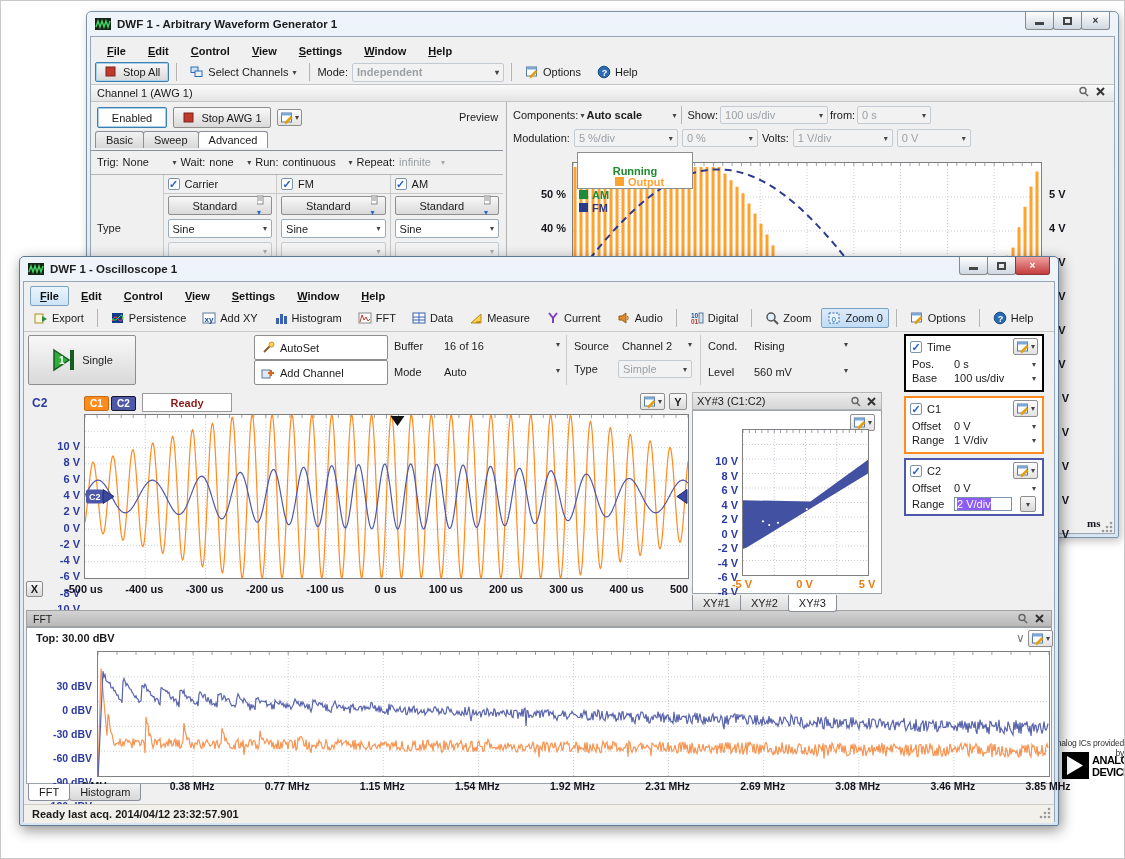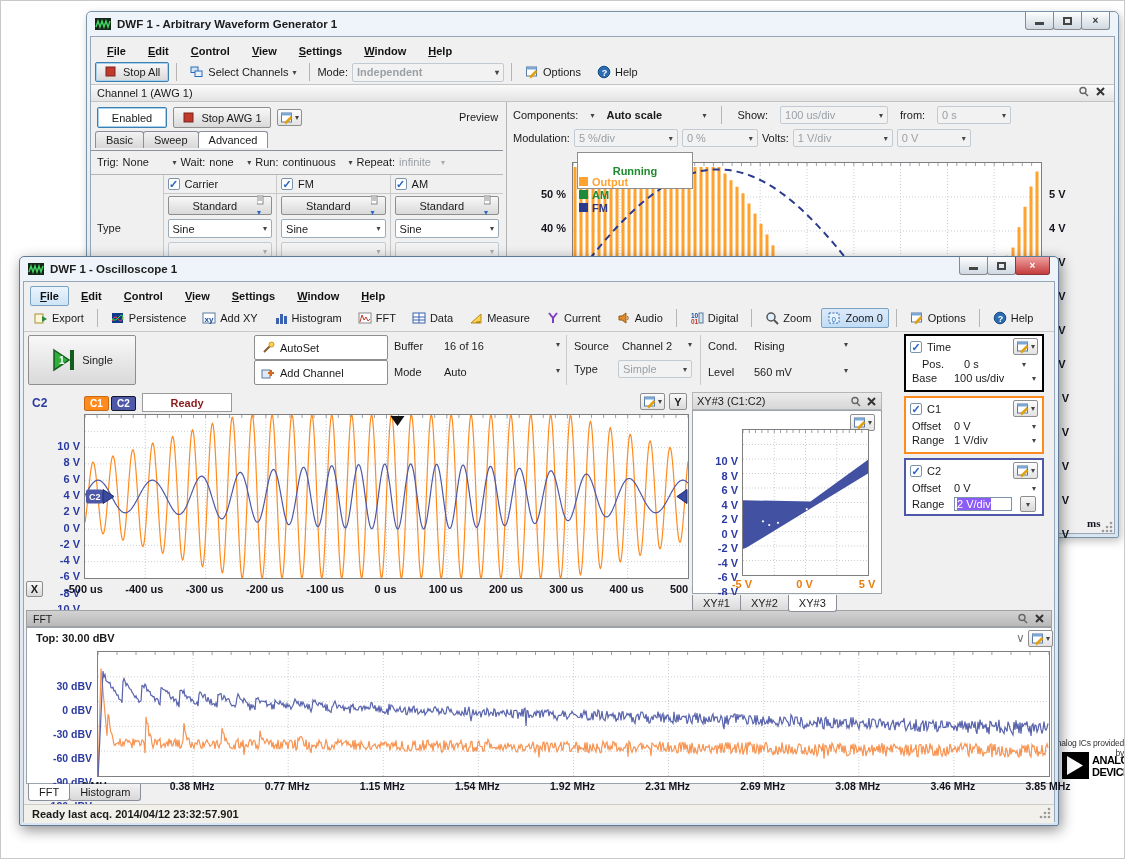--- a/index.html
+++ b/index.html
@@ -292,21 +292,21 @@
                   <span></span>
                   <span class="arrow" style="color:#aaa;">▾</span>
                 </span>
               </td>
             </tr>
           </tbody>
         </table>
       </div>
 
     <div style="position:absolute; left:419px; top:90px; bottom:6px; border-left:1px solid #b5b5b5;"></div>
-    <div style="position:absolute; left:426px; top:94px; display:flex; gap:12px; align-items:center;">
+    <div style="position:absolute; left:426px; top:94px; display:flex; gap:2px; align-items:center;">
       <span>Components:</span>
         <span class="arrow">▾</span>
       <span style="font-weight:bold; width:84px;">Auto scale</span>
         <span class="arrow">▾</span>
       <span class="tsep"></span>
       <span>Show:</span>
       <span class="combo disabled" style="width:108px; height:18px;">
           <span>100 us/div</span>
           <span class="arrow">▾</span>
         </span>
@@ -436,21 +436,21 @@
           <line x1="452" y1="43.80000000000001" x2="452" y2="302.2" stroke="#ffa22e" stroke-width="3"></line>
           <line x1="458" y1="23.400000000000006" x2="458" y2="322.6" stroke="#ffa22e" stroke-width="3"></line>
           <line x1="464" y1="8.439999999999998" x2="464" y2="337.56" stroke="#ffa22e" stroke-width="3"></line>
           <polyline points="-40.0,173.0 -36.0,167.3 -32.0,161.7 -28.0,156.1 -24.0,150.4 -20.0,144.8 -16.0,139.3 -12.0,133.8 -8.0,128.3 -4.0,122.9 0.0,117.5 4.0,112.2 8.0,107.0 12.0,101.8 16.0,96.7 20.0,91.8 24.0,86.9 28.0,82.1 32.0,77.4 36.0,72.8 40.0,68.3 44.0,64.0 48.0,59.8 52.0,55.7 56.0,51.7 60.0,47.9 64.0,44.3 68.0,40.8 72.0,37.4 76.0,34.2 80.0,31.1 84.0,28.3 88.0,25.5 92.0,23.0 96.0,20.6 100.0,18.4 104.0,16.4 108.0,14.6 112.0,12.9 116.0,11.4 120.0,10.1 124.0,9.0 128.0,8.1 132.0,7.4 136.0,6.9 140.0,6.6 144.0,6.4 148.0,6.5 152.0,6.7 156.0,7.1 160.0,7.7 164.0,8.6 168.0,9.6 172.0,10.8 176.0,12.1 180.0,13.7 184.0,15.5 188.0,17.4 192.0,19.5 196.0,21.8 200.0,24.2 204.0,26.9 208.0,29.7 212.0,32.6 216.0,35.8 220.0,39.1 224.0,42.5 228.0,46.1 232.0,49.8 236.0,53.7 240.0,57.7 244.0,61.9 248.0,66.2 252.0,70.6 256.0,75.1 260.0,79.7 264.0,84.4 268.0,89.3 272.0,94.2 276.0,99.3 280.0,104.4 284.0,109.6 288.0,114.8 292.0,120.2 296.0,125.6 300.0,131.0 304.0,136.5 308.0,142.1 312.0,147.6 316.0,153.2 320.0,158.9 324.0,164.5 328.0,170.2 332.0,175.8 336.0,181.5 340.0,187.1 344.0,192.8 348.0,198.4 352.0,203.9 356.0,209.5 360.0,215.0 364.0,220.4 368.0,225.8 372.0,231.2 376.0,236.4 380.0,241.6 384.0,246.7 388.0,251.8 392.0,256.7 396.0,261.6 400.0,266.3 404.0,270.9 408.0,275.4 412.0,279.8 416.0,284.1 420.0,288.3 424.0,292.3 428.0,296.2 432.0,299.9 436.0,303.5 440.0,306.9 444.0,310.2 448.0,313.4 452.0,316.3 456.0,319.1 460.0,321.8 464.0,324.2 468.0,326.5 472.0,328.6 476.0,330.5 480.0,332.3 484.0,333.9 488.0,335.2 492.0,336.4 496.0,337.4 500.0,338.3 504.0,338.9 508.0,339.3 512.0,339.5 516.0,339.6 520.0,339.4 524.0,339.1 528.0,338.6 532.0,337.9 536.0,337.0 540.0,335.9 544.0,334.6 548.0,333.1 552.0,331.4 556.0,329.6 560.0,327.6 564.0,325.4 568.0,323.0 572.0,320.5 576.0,317.7 580.0,314.9 584.0,311.8 588.0,308.6 592.0,305.2 596.0,301.7 600.0,298.1 604.0,294.3 608.0,290.3 612.0,286.2 616.0,282.0 620.0,277.7 624.0,273.2 628.0,268.6 632.0,263.9 636.0,259.1 640.0,254.2 644.0,249.3 648.0,244.2 652.0,239.0 656.0,233.8 660.0,228.5 664.0,223.1 668.0,217.7 672.0,212.2 676.0,206.7 680.0,201.2 684.0,195.6 688.0,189.9 692.0,184.3 696.0,178.7 700.0,173.0" fill="none" stroke="#2b3a8c" stroke-width="2" stroke-dasharray="7 5"></polyline>
         </svg>
     </div>
     <div style="position:absolute; left:490px; top:140px; width:116px; height:37px; background:#fff; border:1px solid #8e8e8e; display:flex; align-items:center; justify-content:center;">
       <span style="font-weight:bold; color:#1e8a2e;">Running</span>
     </div>
     <div id="awg-legend" style="position:absolute; left:492px; top:163px;">
-        <div style="display: flex; gap: 4px; align-items: center; font-weight: bold; height: 13px;">
+        <div style="display: flex; gap: 4px; align-items: center; font-weight: bold; height: 13px; padding-left: 36px;">
           <span style="width:9px; height:9px; background:#ffa22e; display:inline-block;"></span>
           <span style="color:#ffa22e;">Output</span>
         </div>
         <div style="display: flex; gap: 4px; align-items: center; font-weight: bold; height: 13px;">
           <span style="width:9px; height:9px; background:#1e8a3c; display:inline-block;"></span>
           <span style="color:#1e8a3c;">AM</span>
         </div>
         <div style="display: flex; gap: 4px; align-items: center; font-weight: bold; height: 13px;">
           <span style="width:9px; height:9px; background:#2b3a8c; display:inline-block;"></span>
           <span style="color:#2b3a8c;">FM</span>
@@ -733,21 +733,21 @@
        <span>Time</span>
        <span class="propbtn" style="margin-left:auto;">
             <svg width="14" height="14" viewBox="0 0 14 14">
               <rect x="1.5" y="2" width="10" height="9" fill="#fff" stroke="#5b7a9d"></rect>
               <rect x="1.5" y="2" width="10" height="2.5" fill="#7ba7d7"></rect>
               <line x1="5" y1="12.5" x2="11.5" y2="6" stroke="#e0a010" stroke-width="2.5"></line>
             </svg>
             <span class="arrow">▾</span>
           </span>
      </div>
-     <div style="display:flex; align-items:center; padding:1px 16px;">
+     <div style="display:flex; align-items:center; padding:1px 6px;">
        <span style="width:42px;">Pos.</span>
        <span>0 s</span>
        <span class="arrow" style="margin-left:auto;">▾</span>
      </div>
      <div style="display:flex; align-items:center; padding:1px 6px;">
        <span style="width:42px;">Base</span>
        <span>100 us/div</span>
           <span class="arrow" style="margin-left:auto;">▾</span>
      </div>
       </div>

